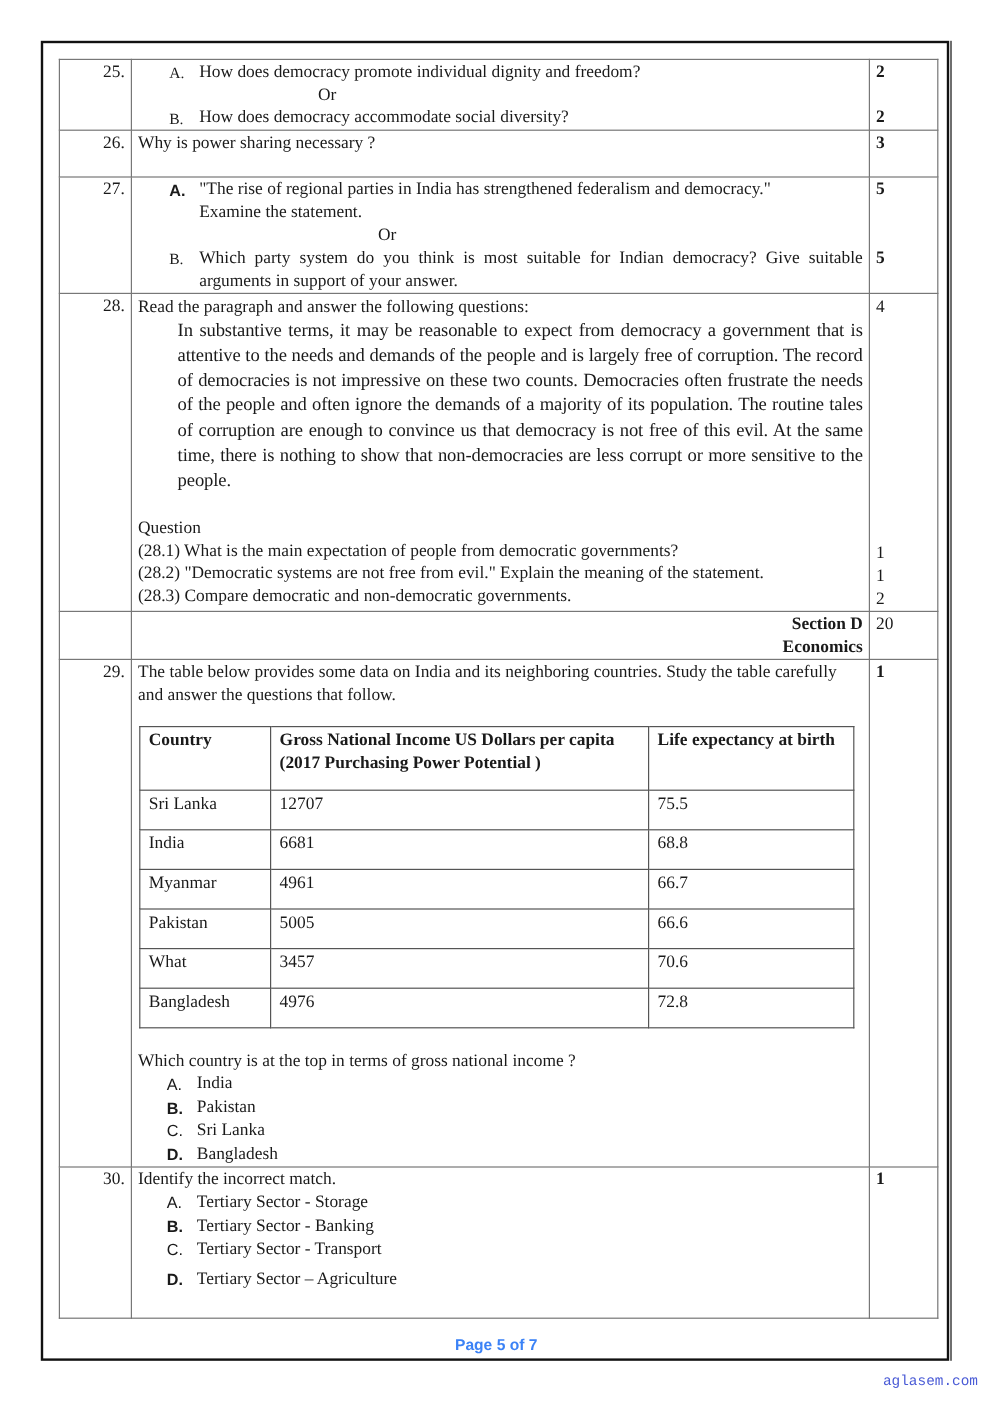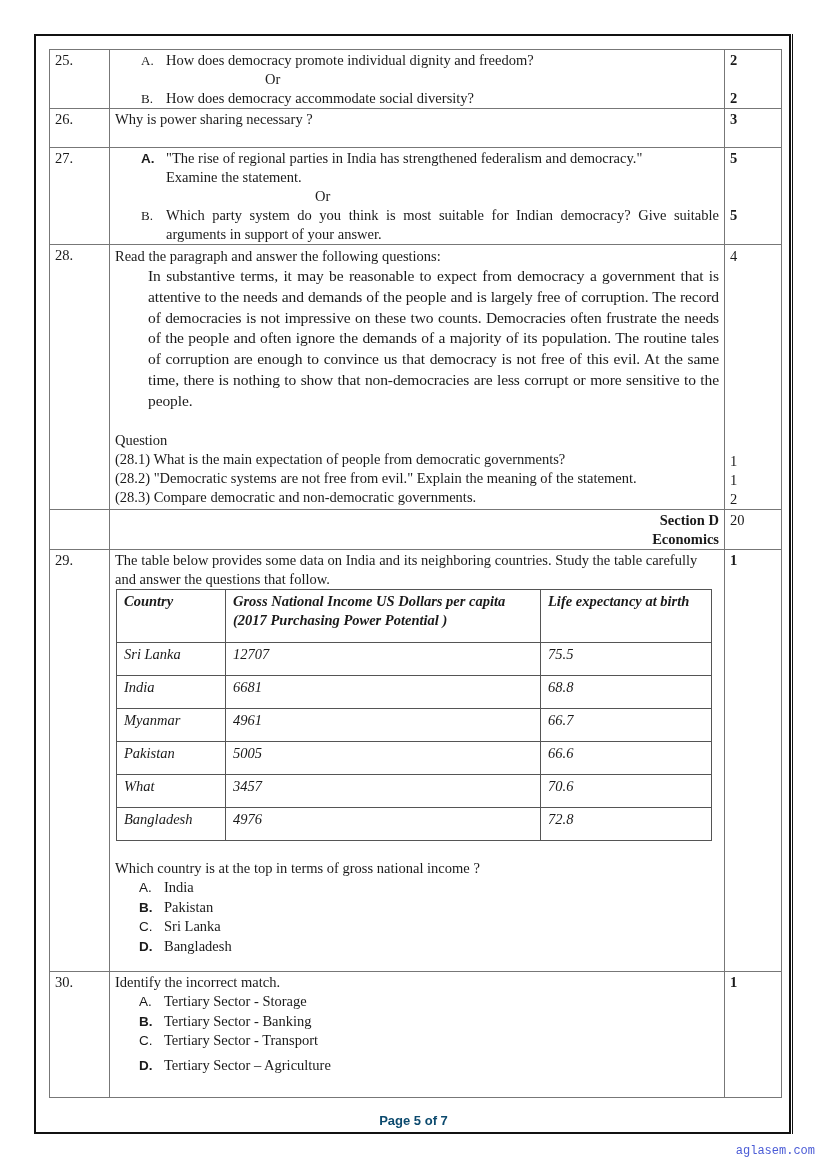--- a/index.html
+++ b/index.html
@@ -5,41 +5,41 @@
   html, body { margin: 0; padding: 0; background: #ffffff; }
   body { width: 827px; height: 1169px; position: relative; overflow: hidden;
          font-family: "Liberation Serif", "DejaVu Serif", serif; color: #1a1a1a; }
   .frame { position: absolute; left: 34px; top: 34px; width: 757px; height: 1100px;
            border: 2px solid #111; box-sizing: border-box; }
   .frame::after { content: ""; position: absolute; right: -4px; top: -2px; bottom: -2px;
            border-right: 1px solid #111; }
   table.q { position: absolute; left: 49px; top: 49px; width: 733px; border-collapse: collapse;
             font-size: 14.5px; line-height: 19px; }
   table.q td { border: 1.5px solid #777; vertical-align: top; padding: 1px 5px 0 5px; }
-  td.num { width: 49px; text-align: left; padding-right: 6px; }
+  td.num { width: 49px; text-align: right; padding-right: 6px; }
   td.marks { width: 46px; padding-left: 10px; }
   td.marks.bold { font-weight: bold; }
   .opt { display: flex; }
   .opt .lt { width: 25px; flex: none; padding-left: 26px; }
   .opt .tx { flex: 1; }
   .or { padding-left: 150px; }
   .or2 { padding-left: 200px; }
   .lt.bold { font-weight: bold; font-family: "Liberation Sans", "DejaVu Sans", sans-serif; font-size: 13.5px; }
   .justify { text-align: justify; }
   .b { font-weight: normal; }
   .para { font-weight: normal; text-align: justify; font-size: 15.5px; line-height: 20.8px; letter-spacing: -0.1px; margin-left: 33px; }
   .center { text-align: right; font-weight: bold; }
-  table.data { border-collapse: collapse; width: 596px; margin-left: 1px; margin-top: 0px; font-size: 14.5px; font-style: italic; }
+  table.data { border-collapse: collapse; width: 596px; margin-left: 1px; margin-top: 16px; font-size: 14.5px; }
   table.data td { border: 1.5px solid #555; padding: 2px 7px 0 7px; vertical-align: top; height: 30px; }
   table.data tr.head td { font-weight: bold; height: 50px; }
   .mcq { padding-left: 24px; }
   .mcq .row { display: flex; line-height: 19.5px; }
   .mcq .row .lt { width: 25px; font-family: "Liberation Sans", "DejaVu Sans", sans-serif; font-weight: bold; font-size: 13.5px; }
   .footer { position: absolute; left: 0; width: 827px; top: 1113px; text-align: center;
-            font-family: "Liberation Sans", "DejaVu Sans", sans-serif; font-size: 13px; font-weight: bold; color: #0c4a6e; }
+            font-family: "Liberation Sans", "DejaVu Sans", sans-serif; font-size: 13px; font-weight: bold; color: #3b82f6; }
   .watermark { position: absolute; right: 12px; top: 1144px; font-family: "Liberation Mono", "DejaVu Sans Mono", monospace;
                font-size: 12px; color: #4a5bd6; }
 </style>
 </head>
 <body>
 
 <div class="frame"></div>
 
 <table class="q">
 

